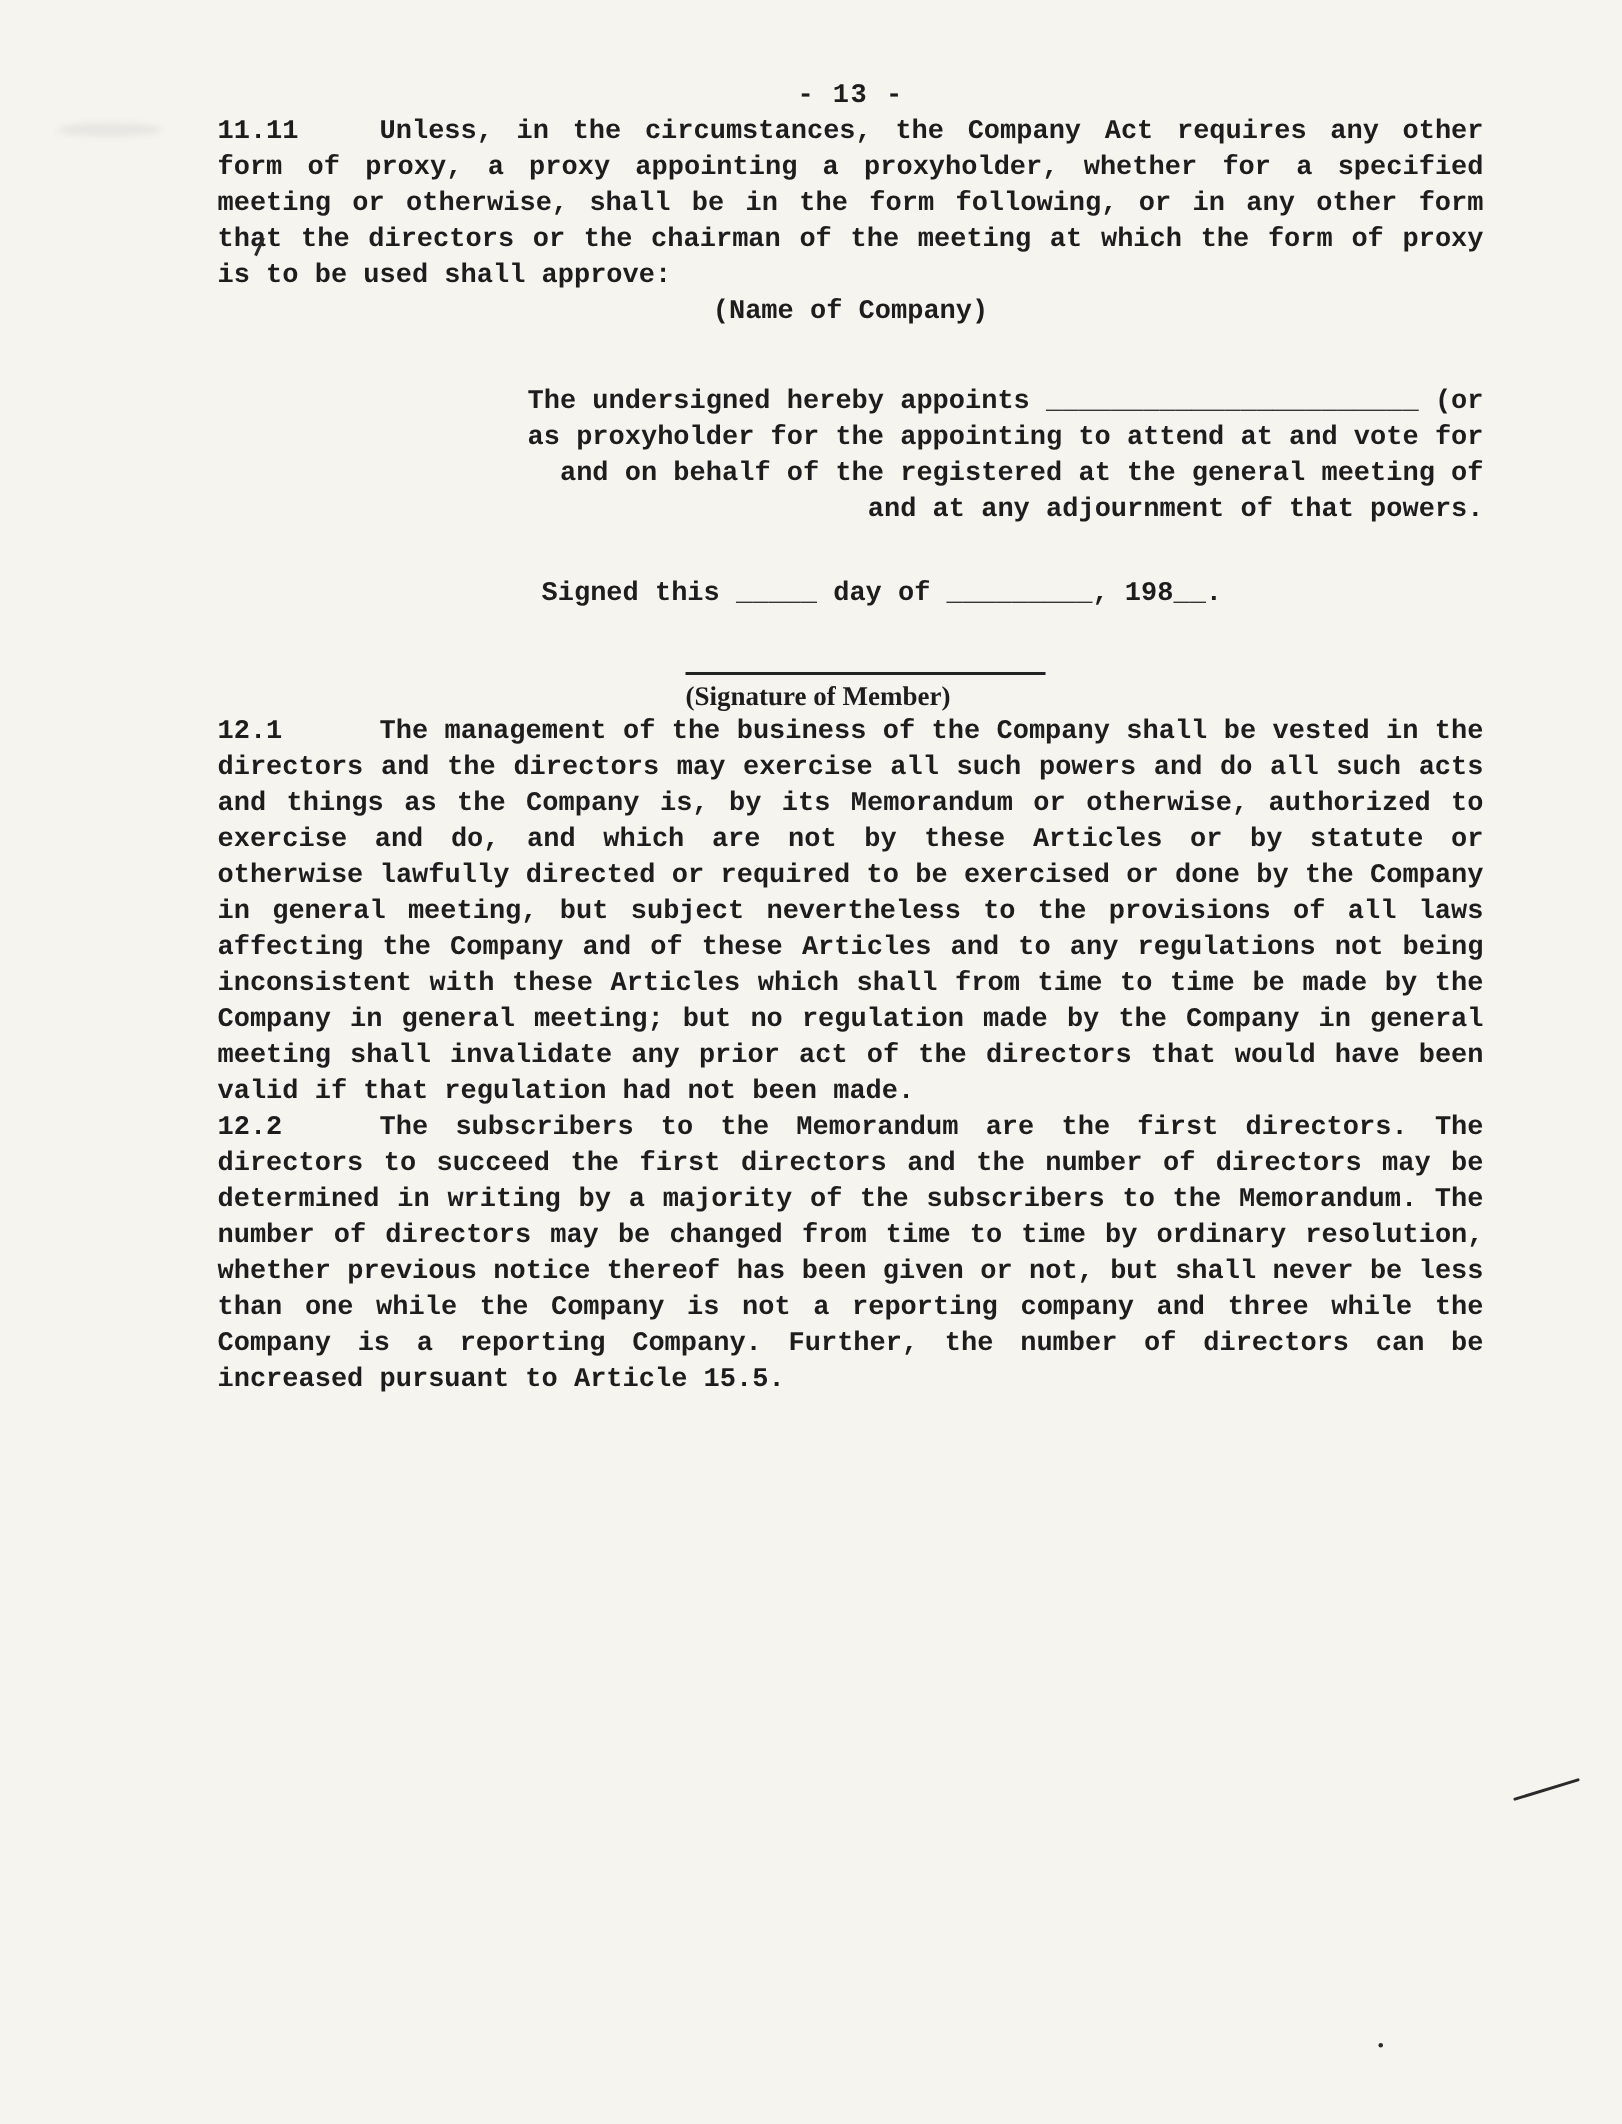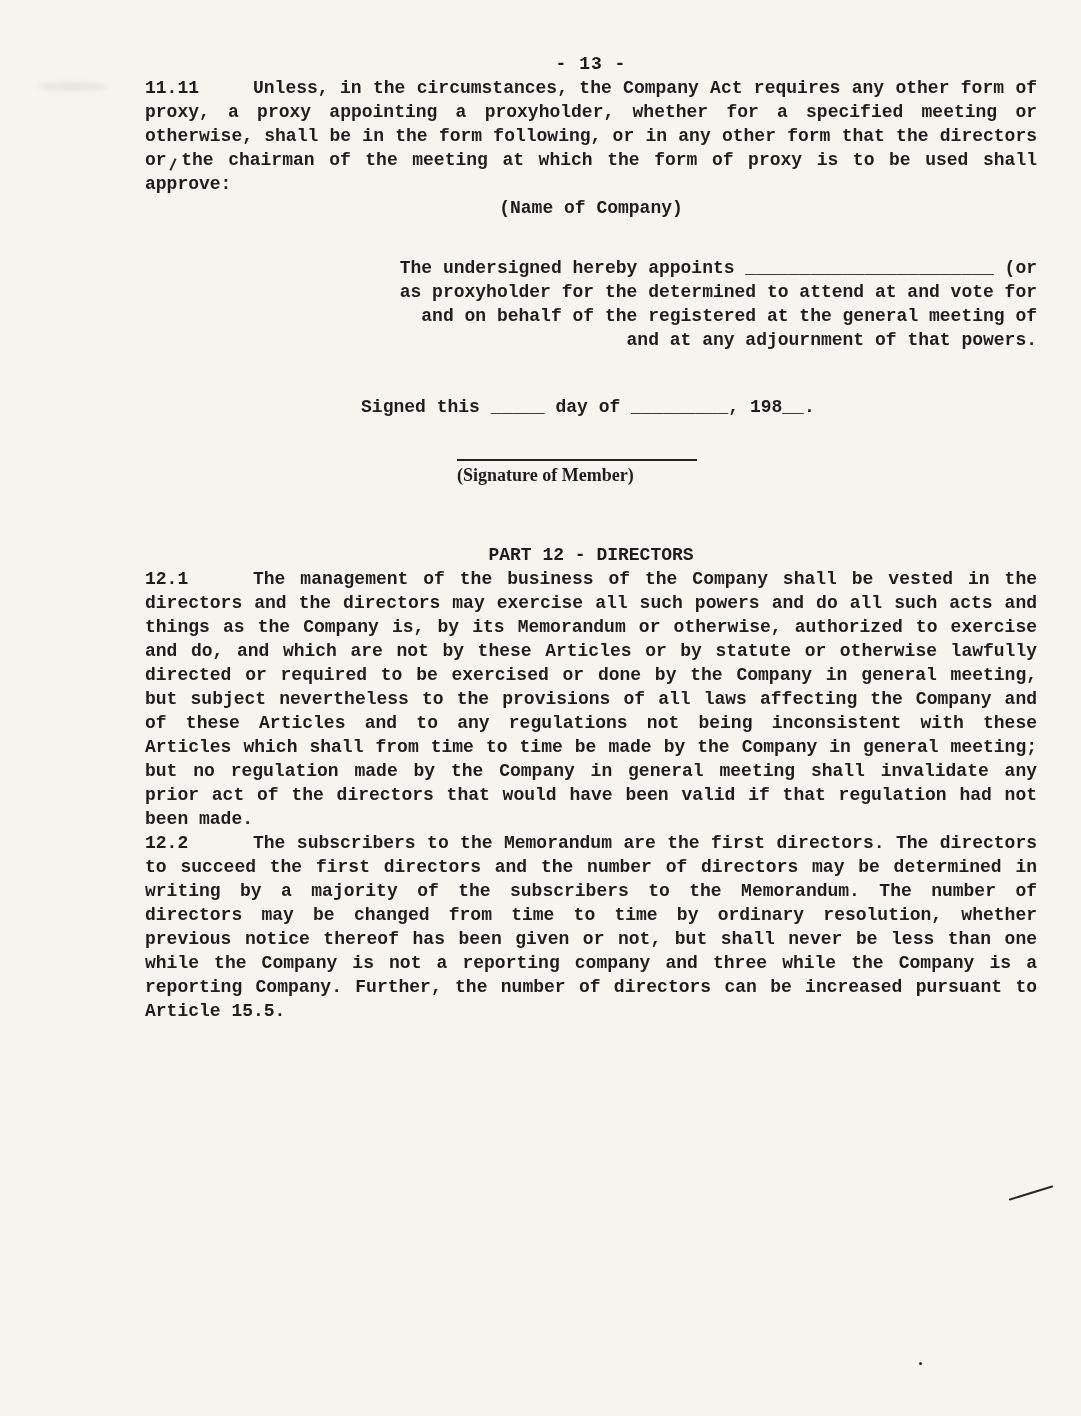--- a/index.html
+++ b/index.html
@@ -8,21 +8,21 @@
     height: 1416px;
     background: #f6f4ef;
     font-family: "Liberation Mono", "DejaVu Sans Mono", monospace;
     color: #1d1d1d;
     position: relative;
     overflow: hidden;
   }
   .page {
     position: absolute;
     inset: 0;
-    padding: 52px 44px 0 145px;
+    padding: 52px 92px 0 145px;
     box-sizing: border-box;
   }
   .page-number {
     text-align: center;
     font-size: 18px;
     font-weight: 700;
     line-height: 24px;
     letter-spacing: 1px;
   }
   p.para {
@@ -48,21 +48,21 @@
   }
   .form-block {
     margin-top: 36px;
     margin-left: 10ch;
     font-size: 18px;
     font-weight: 700;
     line-height: 24px;
   }
   .form-line { white-space: pre; text-align: right; }
   .signed-line {
-    margin-top: 43px;
+    margin-top: 32px;
     margin-left: 20ch;
     font-size: 18px;
     font-weight: 700;
     line-height: 24px;
     white-space: pre;
   }
   .signature {
     margin-top: 40px;
     margin-left: 39ch;
     width: 30ch;
@@ -125,33 +125,32 @@
 
   <div class="page-number">- 13 -</div>
 
 
   <p class="para clause-1111"><span class="clause-num">11.11</span><span>Unless, in the circumstances, the Company Act requires any other form of proxy, a proxy appointing a proxyholder, whether for a specified meeting or otherwise, shall be in the form following, or in any other form that the directors or the chairman of the meeting at which the form of proxy is to be used shall approve:</span></p>
 
   <div class="form-title">(Name of Company)</div>
 
   <div class="form-block">
     <div class="form-line">The undersigned hereby appoints _______________________ (or</div>
-    <div class="form-line">as proxyholder for the determined to attend at and vote for</div>
+    <div class="form-line">as proxyholder for the appointing to attend at and vote for</div>
     <div class="form-line">and on behalf of the registered at the general meeting of</div>
     <div class="form-line">and at any adjournment of that powers.</div>
   </div>
 
   <div class="signed-line">Signed this _____ day of _________, 198__.</div>
 
   <div class="signature">
     <div class="sig-rule"></div>
     <div class="sig-caption">(Signature of Member)</div>
   </div>
 
-  <div class="part-heading">PART 12 - DIRECTORS</div>
 
   <p class="para clause-121"><span class="clause-num">12.1</span><span>The management of the business of the Company shall be vested in the directors and the directors may exercise all such powers and do all such acts and things as the Company is, by its Memorandum or otherwise, authorized to exercise and do, and which are not by these Articles or by statute or otherwise lawfully directed or required to be exercised or done by the Company in general meeting, but subject nevertheless to the provisions of all laws affecting the Company and of these Articles and to any regulations not being inconsistent with these Articles which shall from time to time be made by the Company in general meeting; but no regulation made by the Company in general meeting shall invalidate any prior act of the directors that would have been valid if that regulation had not been made.</span></p>
 
   <p class="para clause-122"><span class="clause-num">12.2</span><span>The subscribers to the Memorandum are the first directors.  The directors to succeed the first directors and the number of directors may be determined in writing by a majority of the subscribers to the Memorandum.  The number of directors may be changed from time to time by ordinary resolution, whether previous notice thereof has been given or not, but shall never be less than one while the Company is not a reporting company and three while the Company is a reporting Company.  Further, the number of directors can be increased pursuant to Article 15.5.</span></p>
 
 </div>
 
 <div class="smudge"></div>
 <div class="chairman-mark"></div>
 <div class="pen-mark"></div>

